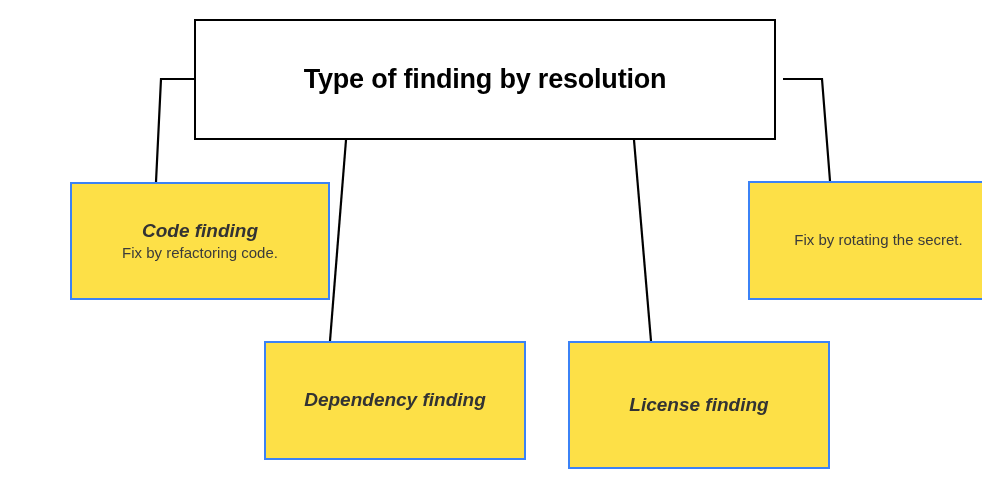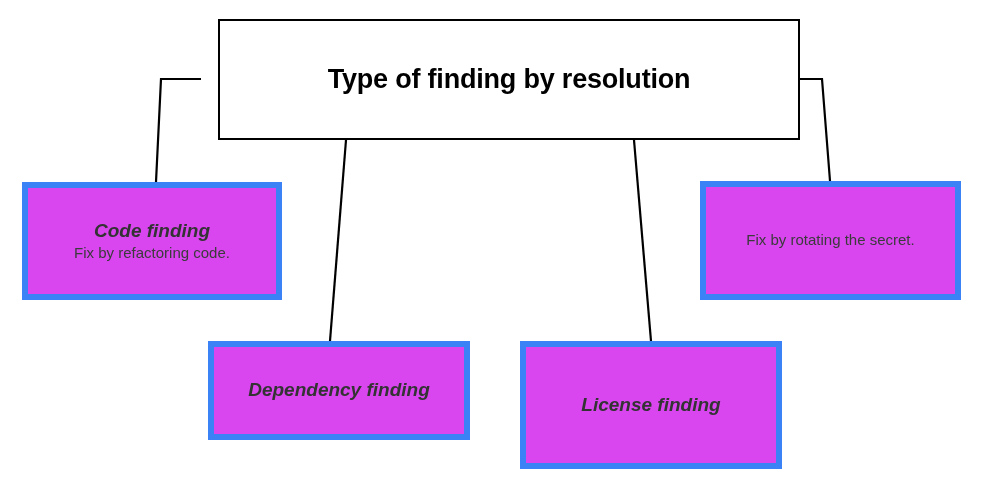--- a/index.html
+++ b/index.html
@@ -32,22 +32,23 @@
     align-items: center;
     justify-content: center;
     text-align: center;
     z-index: 2;
   }
   .node.root {
     background: #ffffff;
     border: 2px solid #000000;
   }
   .node.leaf {
-    background: #d946ef;
-    border: 6px solid #3b82f6;
+    background: #fde047;
+    border: 2px solid #3b82f6;
+    margin-left: 48px;
   }
   .root-title {
     font-size: 27px;
     font-weight: bold;
     color: #000000;
     letter-spacing: -0.2px;
     line-height: 1.2;
   }
   .leaf-title {
     font-size: 19px;
@@ -59,23 +60,23 @@
   }
   .leaf-desc {
     font-size: 15px;
     font-weight: normal;
     color: #3b3b3b;
     line-height: 1.25;
     padding: 0 8px;
     text-align: right;
   }
   
-  #node-root       { left: 218px; top: 19px;  width: 582px; height: 121px; }
+  #node-root       { left: 194px; top: 19px;  width: 582px; height: 121px; }
   #node-code       { left: 22px;  top: 182px; width: 260px; height: 118px; }
-  #node-dependency { left: 208px; top: 341px; width: 262px; height: 99px; }
+  #node-dependency { left: 216px; top: 341px; width: 262px; height: 119px; }
   #node-license    { left: 520px; top: 341px; width: 262px; height: 128px; }
   #node-secret     { left: 700px; top: 181px; width: 261px; height: 119px; }
 </style>
 </head>
 <body>
 
 <div id="diagram-canvas">
 
   <svg id="connector-layer" viewBox="0 0 982 482" width="982" height="482" xmlns="http://www.w3.org/2000/svg">
 

